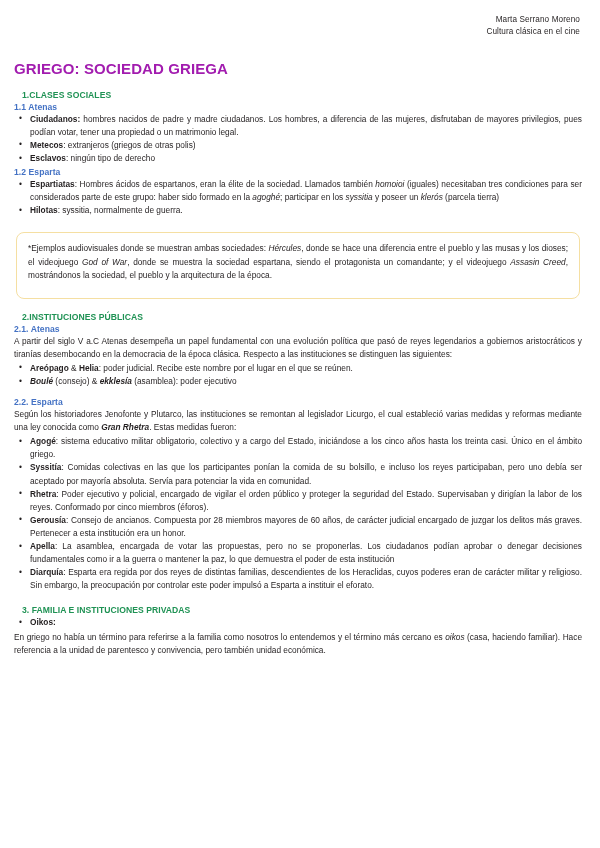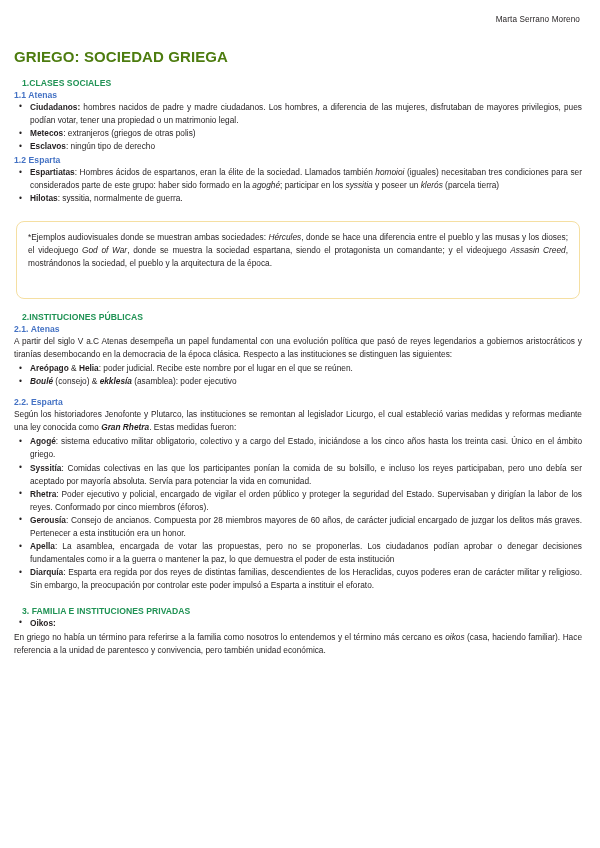--- a/index.html
+++ b/index.html
@@ -33,21 +33,21 @@
     padding-right: 8px;
   }
   .doc-header div { letter-spacing: .1px; }
 
   
   .doc-title {
     margin-top: 22px;
     margin-left: 2px;
     font-size: 15px;
     font-weight: bold;
-    color: #4d7c0f;
+    color: #a21caf;
     letter-spacing: .1px;
   }
 
   
   .h-section {
     margin-top: 13px;
     margin-left: 10px;
     font-size: 8.6px;
     font-weight: bold;
     color: #1f9254;
@@ -95,34 +95,35 @@
   b { font-weight: bold; }
   i { font-style: italic; }
   .bi { font-weight: bold; font-style: italic; }
 
   
   .callout {
     margin: 15px 8px 0 4px;
     border: 1.3px solid #f5dfa2;
     border-radius: 8px;
     background: #ffffff;
-    padding: 9px 11px 28px 11px;
+    padding: 9px 11px 16px 11px;
     box-sizing: border-box;
   }
   .callout .para { margin: 0; }
 
   .gap-s { height: 7px; }
 </style>
 </head>
 <body>
 
 <div class="page">
 
   <div class="doc-header">
     <div>Marta Serrano Moreno</div>
+    <div>Cultura clásica en el cine</div>
   </div>
 
   <div class="doc-title">GRIEGO: SOCIEDAD GRIEGA</div>
 
   <div class="h-section">1.CLASES SOCIALES</div>
 
   <div class="h-sub">1.1 Atenas</div>
   <ul class="bullets">
     <li><b>Ciudadanos:</b><span> hombres nacidos de padre y madre ciudadanos. Los hombres, a diferencia de las mujeres, disfrutaban de mayores privilegios, pues podían votar, tener una propiedad o un matrimonio legal.</span></li>
     <li><b>Metecos</b><span>: extranjeros (griegos de otras polis)</span></li>

